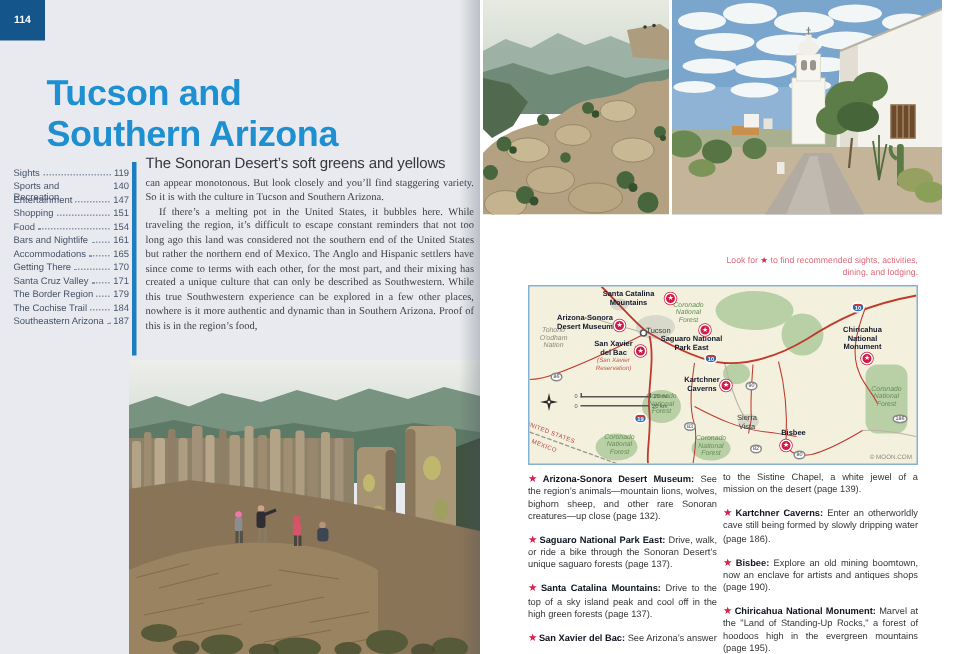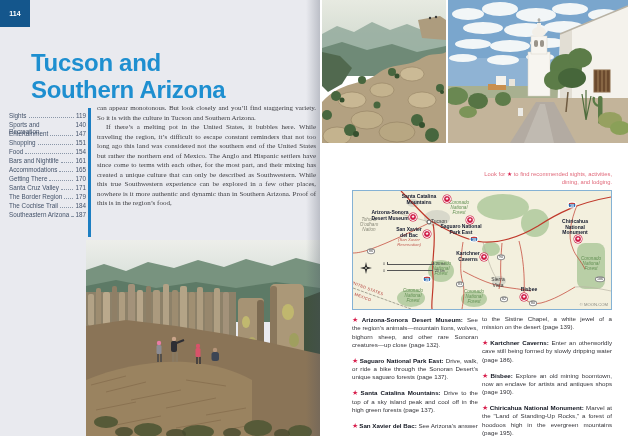--- a/index.html
+++ b/index.html
@@ -148,20 +148,21 @@
       <div class="toc-row">
           <span>Southeastern Arizona</span>
           <span class="toc-dots"></span>
           <span>187</span>
         </div>
     </div>
 
     <div class="lead-bar"></div>
 
     <div class="intro">
+      <div class="intro-lead">The Sonoran Desert’s soft greens and yellows</div>
       <p>can appear monotonous. But look closely and you’ll find staggering variety. So it is with the culture in Tucson and Southern Arizona.</p>
       <p class="indent">If there’s a melting pot in the United States, it bubbles here. While traveling the region, it’s difficult to escape constant reminders that not too long ago this land was considered not the southern end of the United States but rather the northern end of Mexico. The Anglo and Hispanic settlers have since come to terms with each other, for the most part, and their mixing has created a unique culture that can only be described as Southwestern. While this true Southwestern experience can be explored in a few other places, nowhere is it more authentic and dynamic than in Southern Arizona. Proof of this is in the region’s food,</p>
     </div>
 
     <svg class="photo-chiricahua" viewBox="0 0 234 196" preserveAspectRatio="none">
       <defs>
         <linearGradient id="gsky" x1="0" y1="0" x2="0" y2="1">
           <stop offset="0" stop-color="#edeeea"></stop>
             <stop offset="1" stop-color="#c6d3cb"></stop>
         </linearGradient>

